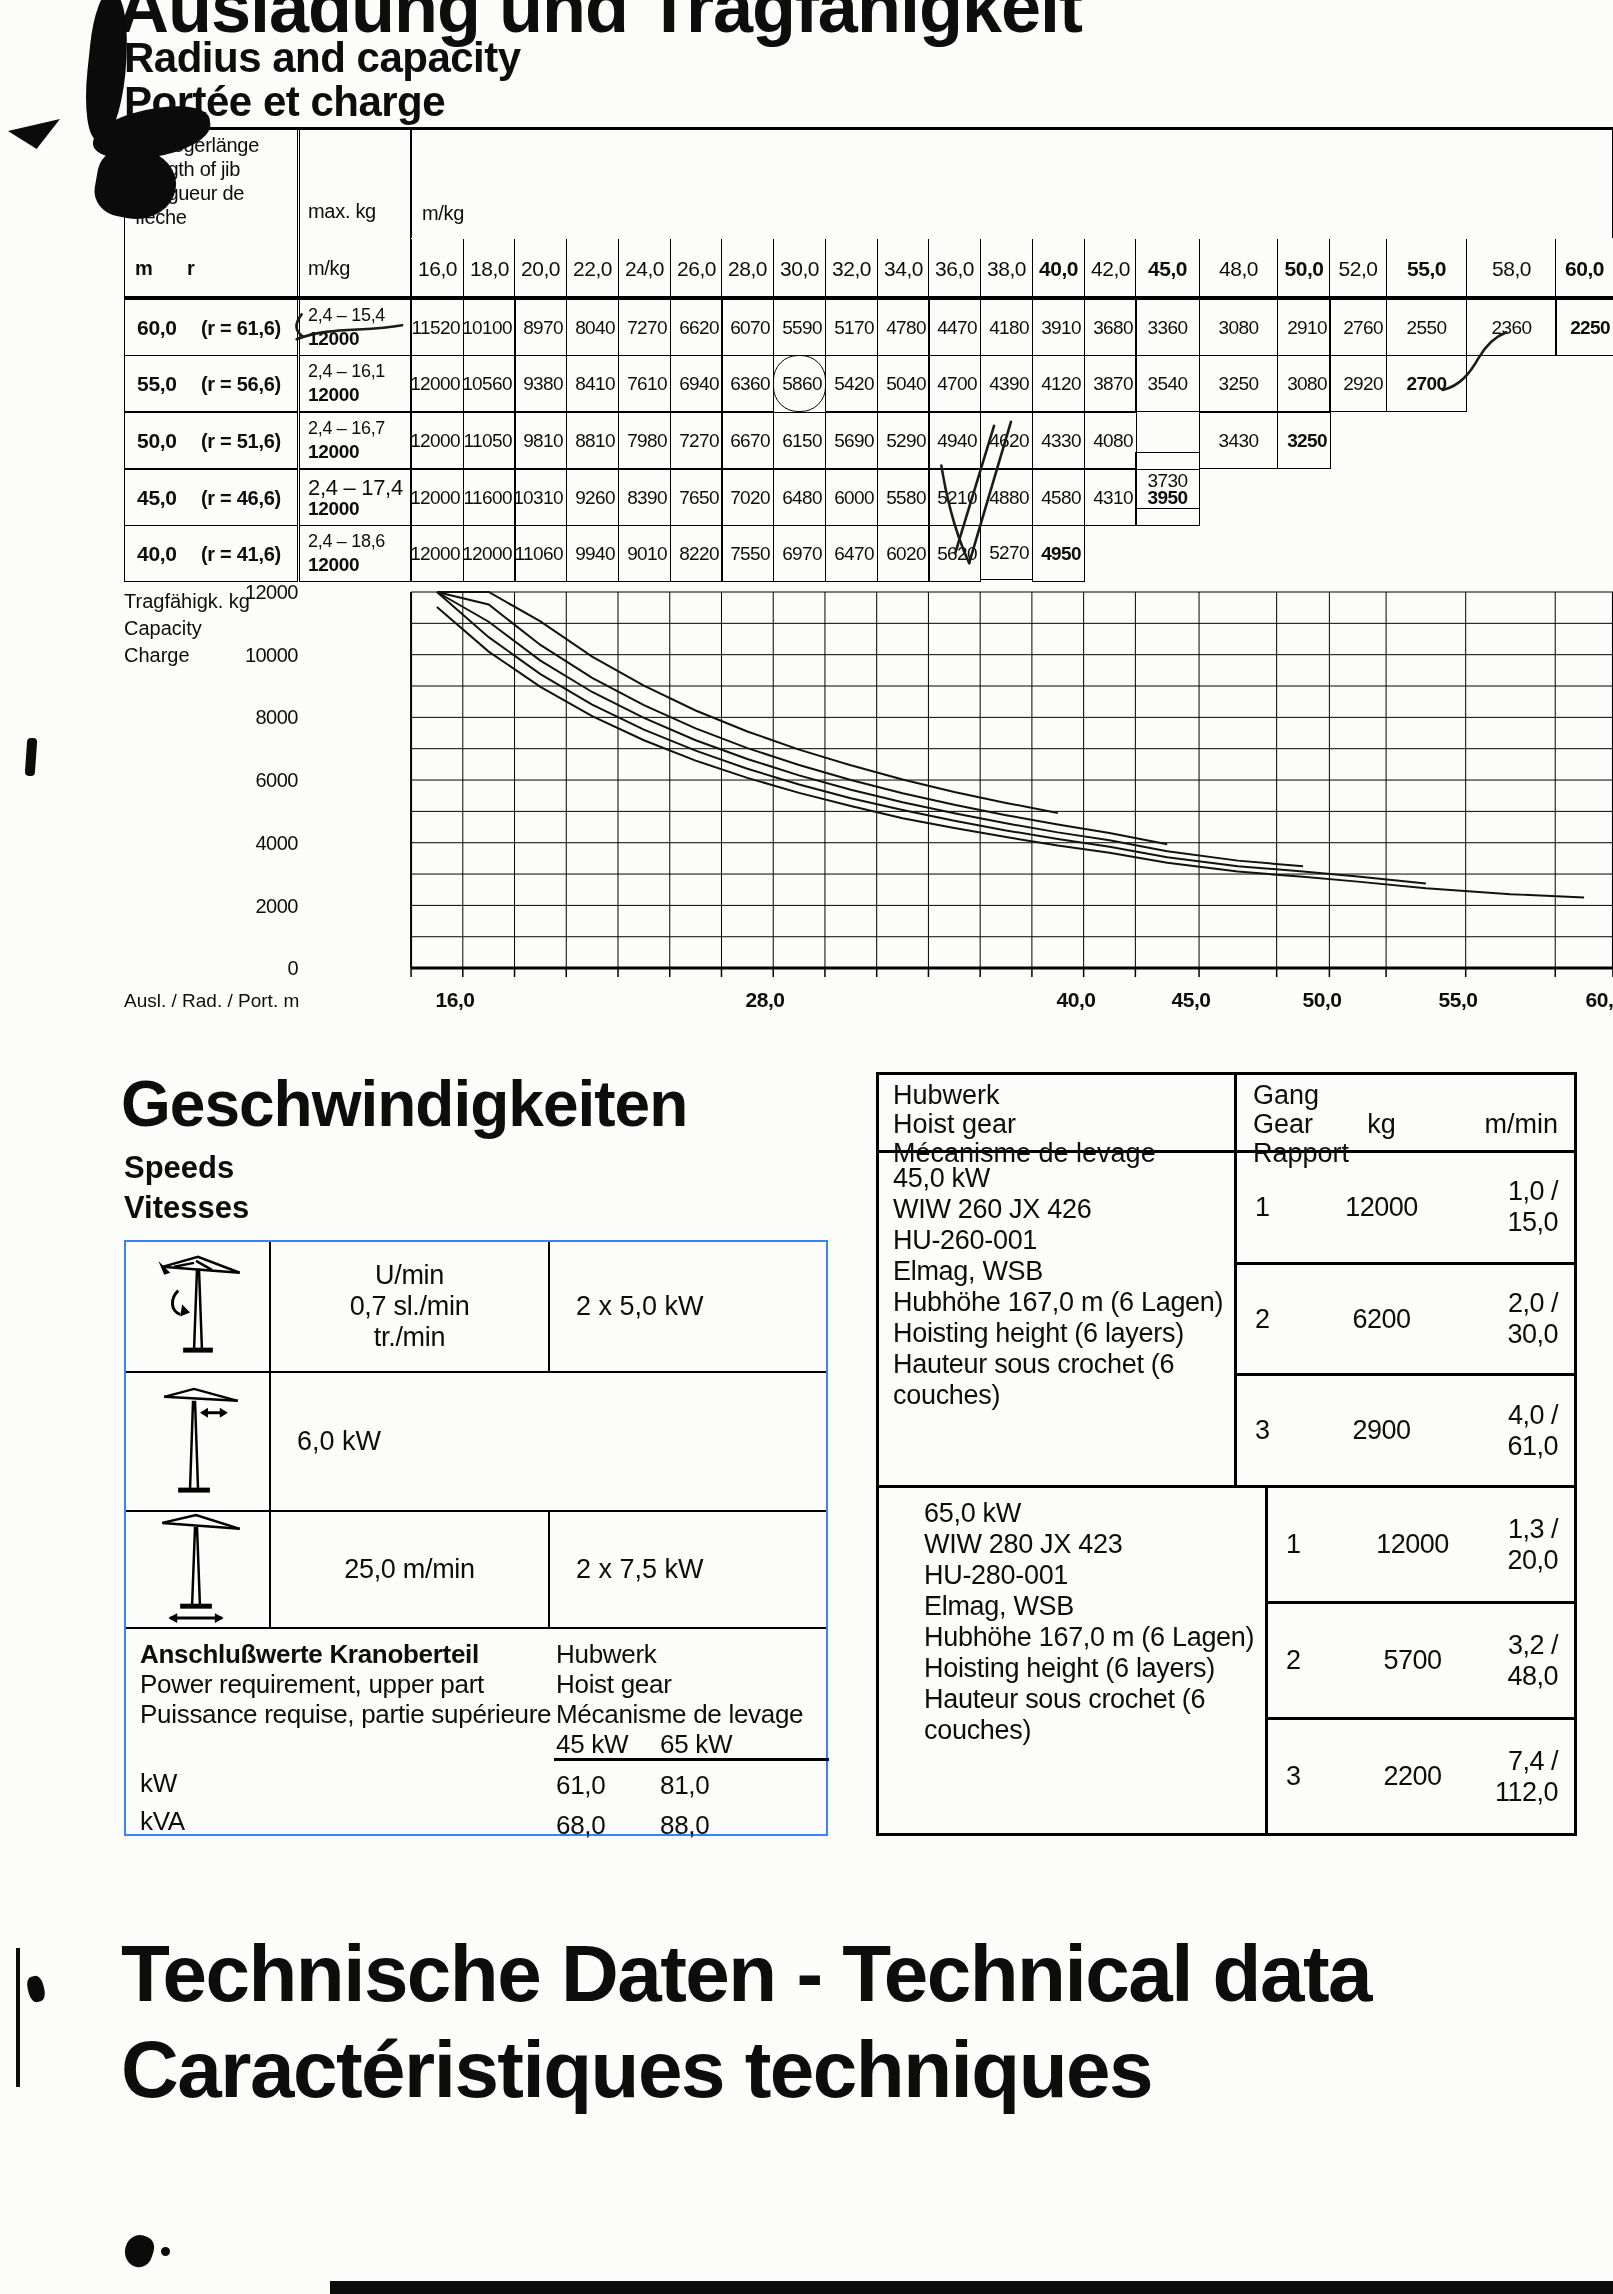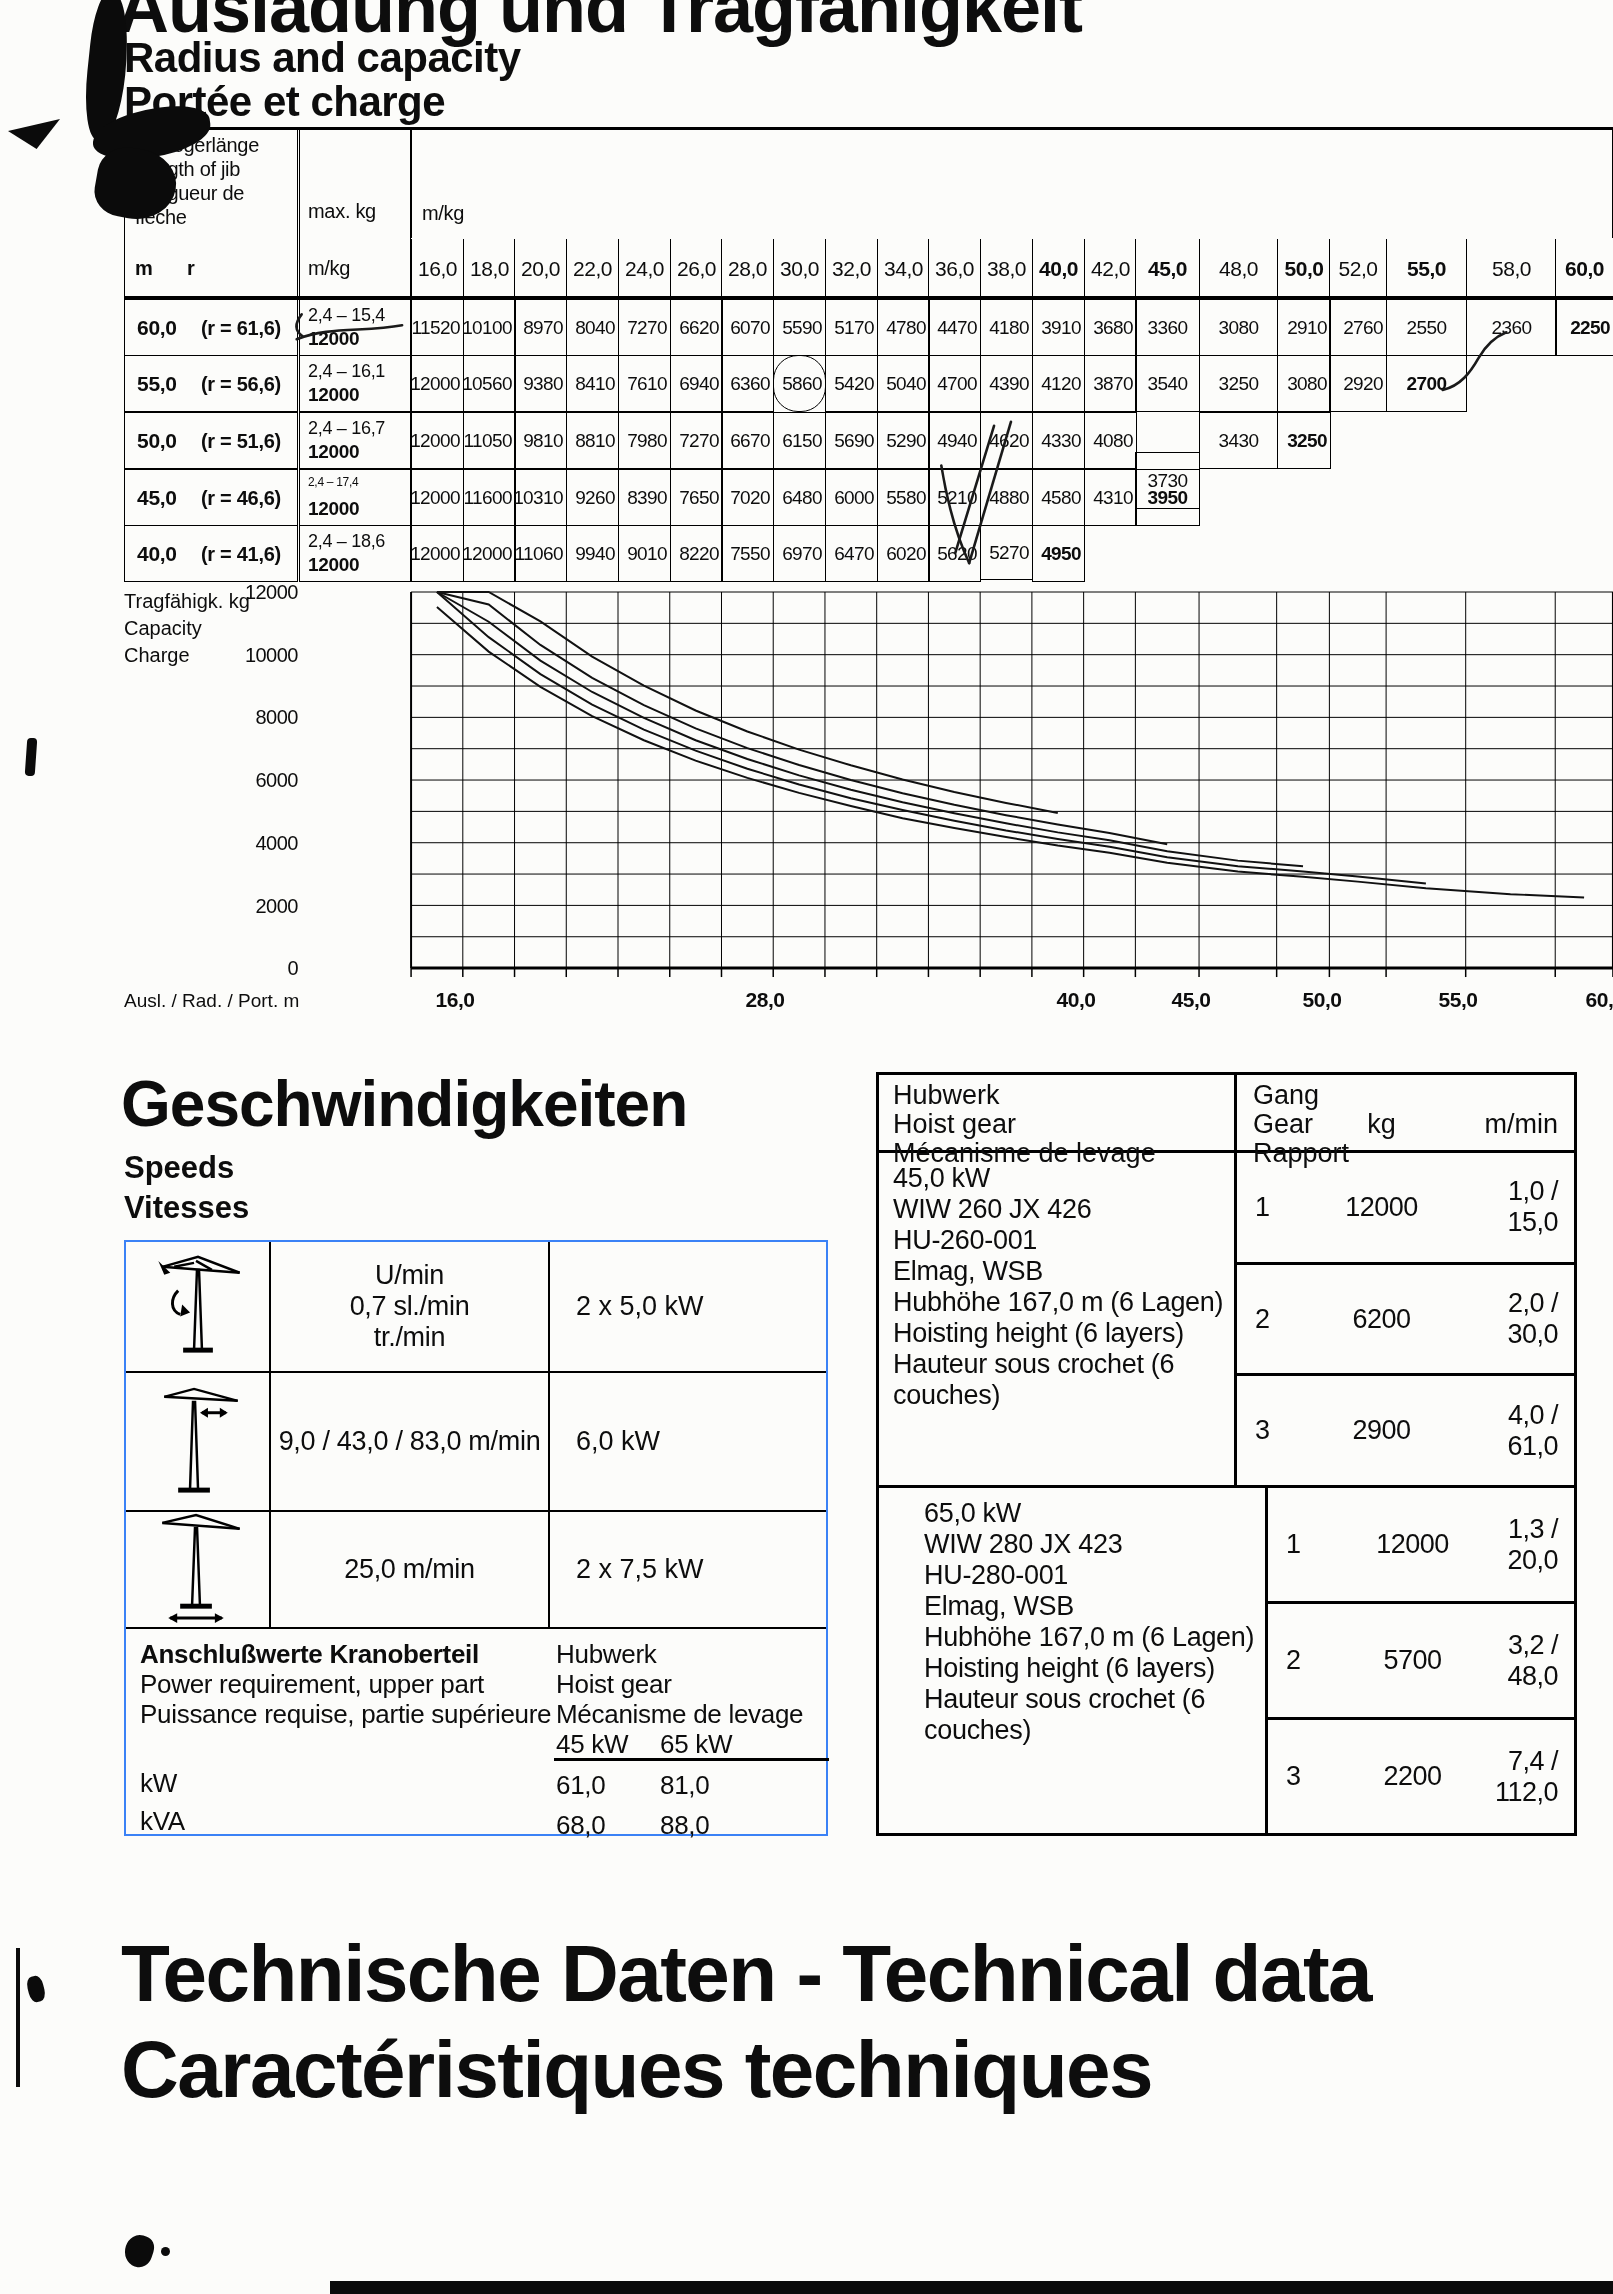--- a/index.html
+++ b/index.html
@@ -193,21 +193,21 @@
       <div class="ccell" style="left: 1032px; top: 412px; width: 53px; height: 57px;">4330</div>
       <div class="ccell" style="left: 1084px; top: 412px; width: 53px; height: 57px;">4080</div>
       <div class="ccell center" style="left: 1135px; top: 412px; width: 65px; height: 57px; margin-top: 40px;">3730</div>
       <div class="ccell center" style="left: 1199px; top: 412px; width: 79px; height: 57px;">3430</div>
       <div class="ccell bold" style="left: 1277px; top: 412px; width: 54px; height: 57px;">3250</div>
       <div class="ccell" style="left: 124px; top: 469px; width: 174px; height: 57px; justify-content: flex-start; padding: 0px; font-weight: bold;">
         <div class="hdr-line" style="left: 12px; top: 16px; font-size: 21px; font-weight: bold;">45,0</div>
         <div class="hdr-line" style="left: 76px; top: 17px; font-size: 20px; font-weight: bold;">(r = 46,6)</div>
       </div>
       <div class="ccell" style="left: 299px; top: 469px; width: 112px; height: 57px; justify-content: flex-start; padding: 0px;">
-        <div class="hdr-line" style="left: 8px; top: 5px; font-size: 12px;">2,4 – 17,4</div>
+        <div class="hdr-line" style="left: 8px; top: 5px; font-size: 22px;">2,4 – 17,4</div>
         <div class="hdr-line" style="left: 8px; top: 28px; font-size: 19px; font-weight: bold;">12000</div>
       </div>
       <div class="ccell" style="left: 411px; top: 469px; width: 53px; height: 57px;">12000</div>
       <div class="ccell" style="left: 463px; top: 469px; width: 53px; height: 57px;">11600</div>
       <div class="ccell" style="left: 514px; top: 469px; width: 53px; height: 57px;">10310</div>
       <div class="ccell" style="left: 566px; top: 469px; width: 53px; height: 57px;">9260</div>
       <div class="ccell" style="left: 618px; top: 469px; width: 53px; height: 57px;">8390</div>
       <div class="ccell" style="left: 670px; top: 469px; width: 53px; height: 57px;">7650</div>
       <div class="ccell" style="left: 721px; top: 469px; width: 53px; height: 57px;">7020</div>
       <div class="ccell" style="left: 773px; top: 469px; width: 53px; height: 57px;">6480</div>
@@ -358,23 +358,20 @@
             <path d="M40 110 L43 22 M48 110 L45 22"></path>
             <path d="M14 18 L88 22"></path>
               <path d="M14 18 L44 10 L88 22"></path>
             <path d="M28 112 L60 112" stroke-width="5"></path>
             <path d="M52 34 L76 34" stroke-width="3"></path>
           </g>
           <polygon points="50,34 58,29 58,39" fill="#000"></polygon>
           <polygon points="78,34 70,29 70,39" fill="#000"></polygon>
         </svg>
       </div>
-      <div class="sp-spec">
-        <span>9,0 / 43,0 / 83,0 m/min</span>
-      </div>
       <div class="sp-power">6,0 kW</div>
     </div>
     <div class="sp-row r3">
       <div class="sp-icon">
         <svg width="96" height="117" viewBox="0 0 96 118">
           <g stroke="#000" stroke-width="2.5" fill="none">
             <path d="M42 96 L45 16 M50 96 L47 16"></path>
             <path d="M12 12 L90 18"></path>
               <path d="M12 12 L46 4 L90 18"></path>
             <path d="M30 96 L62 96" stroke-width="5"></path>

